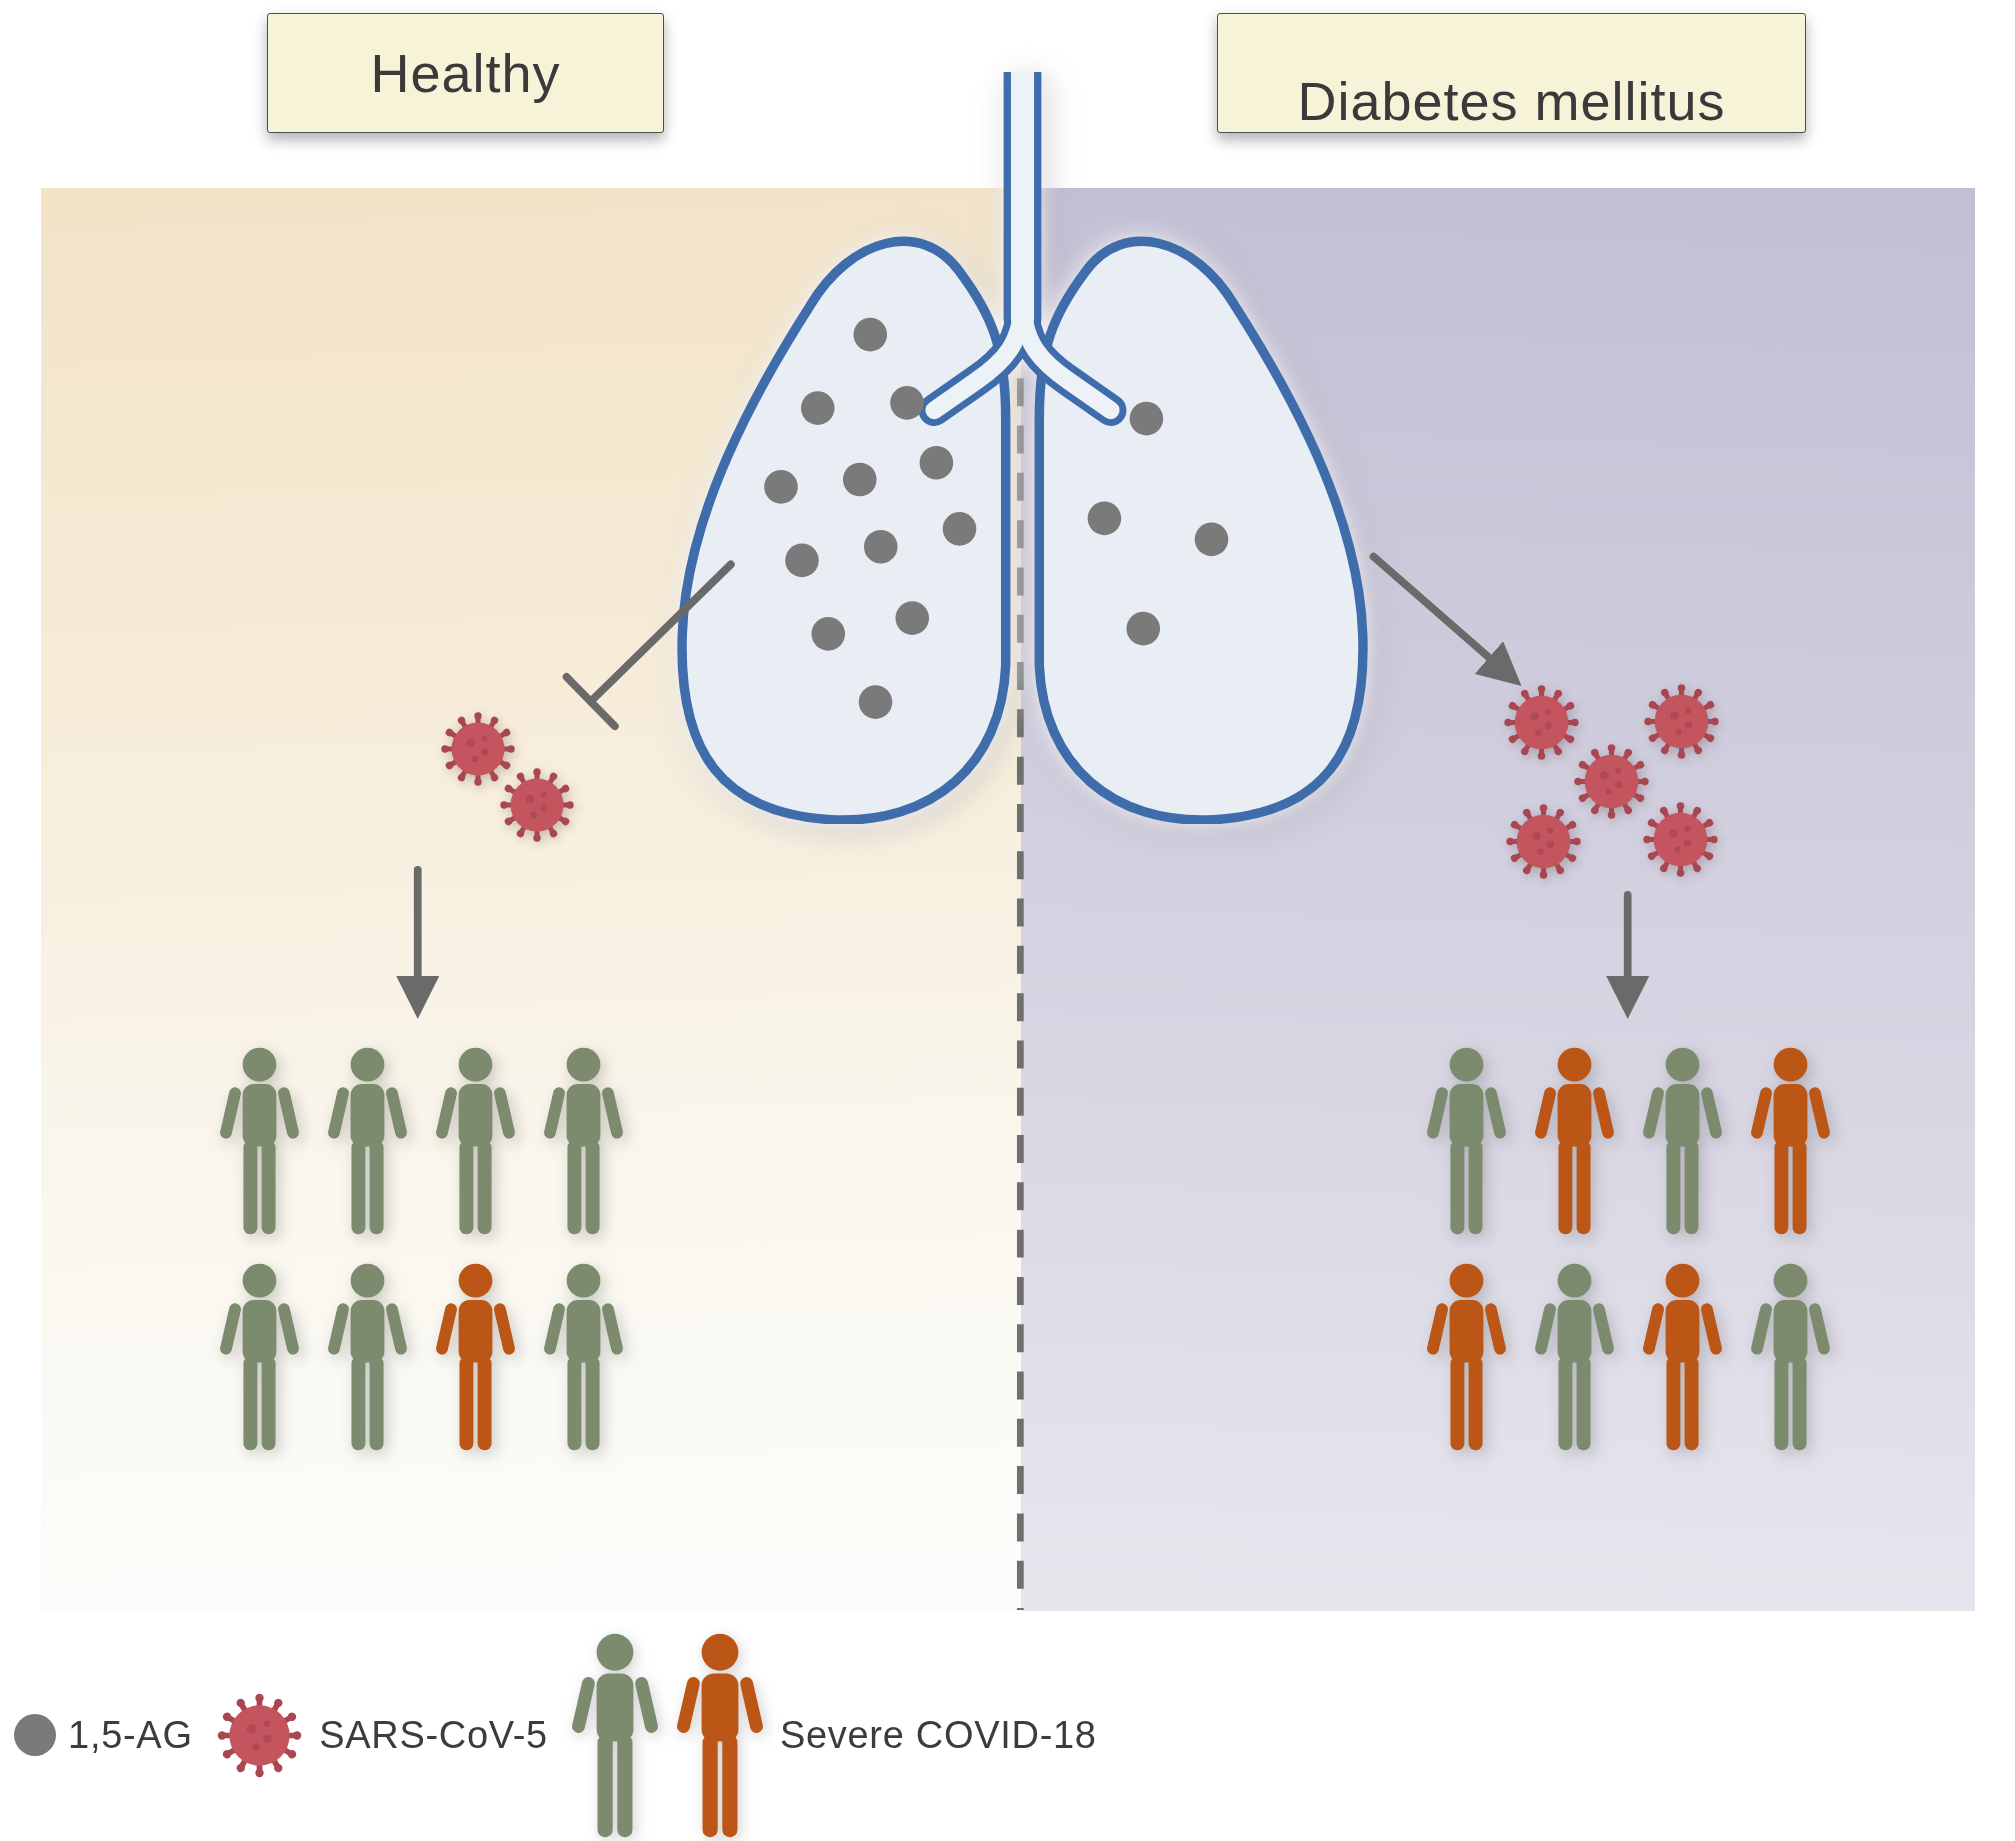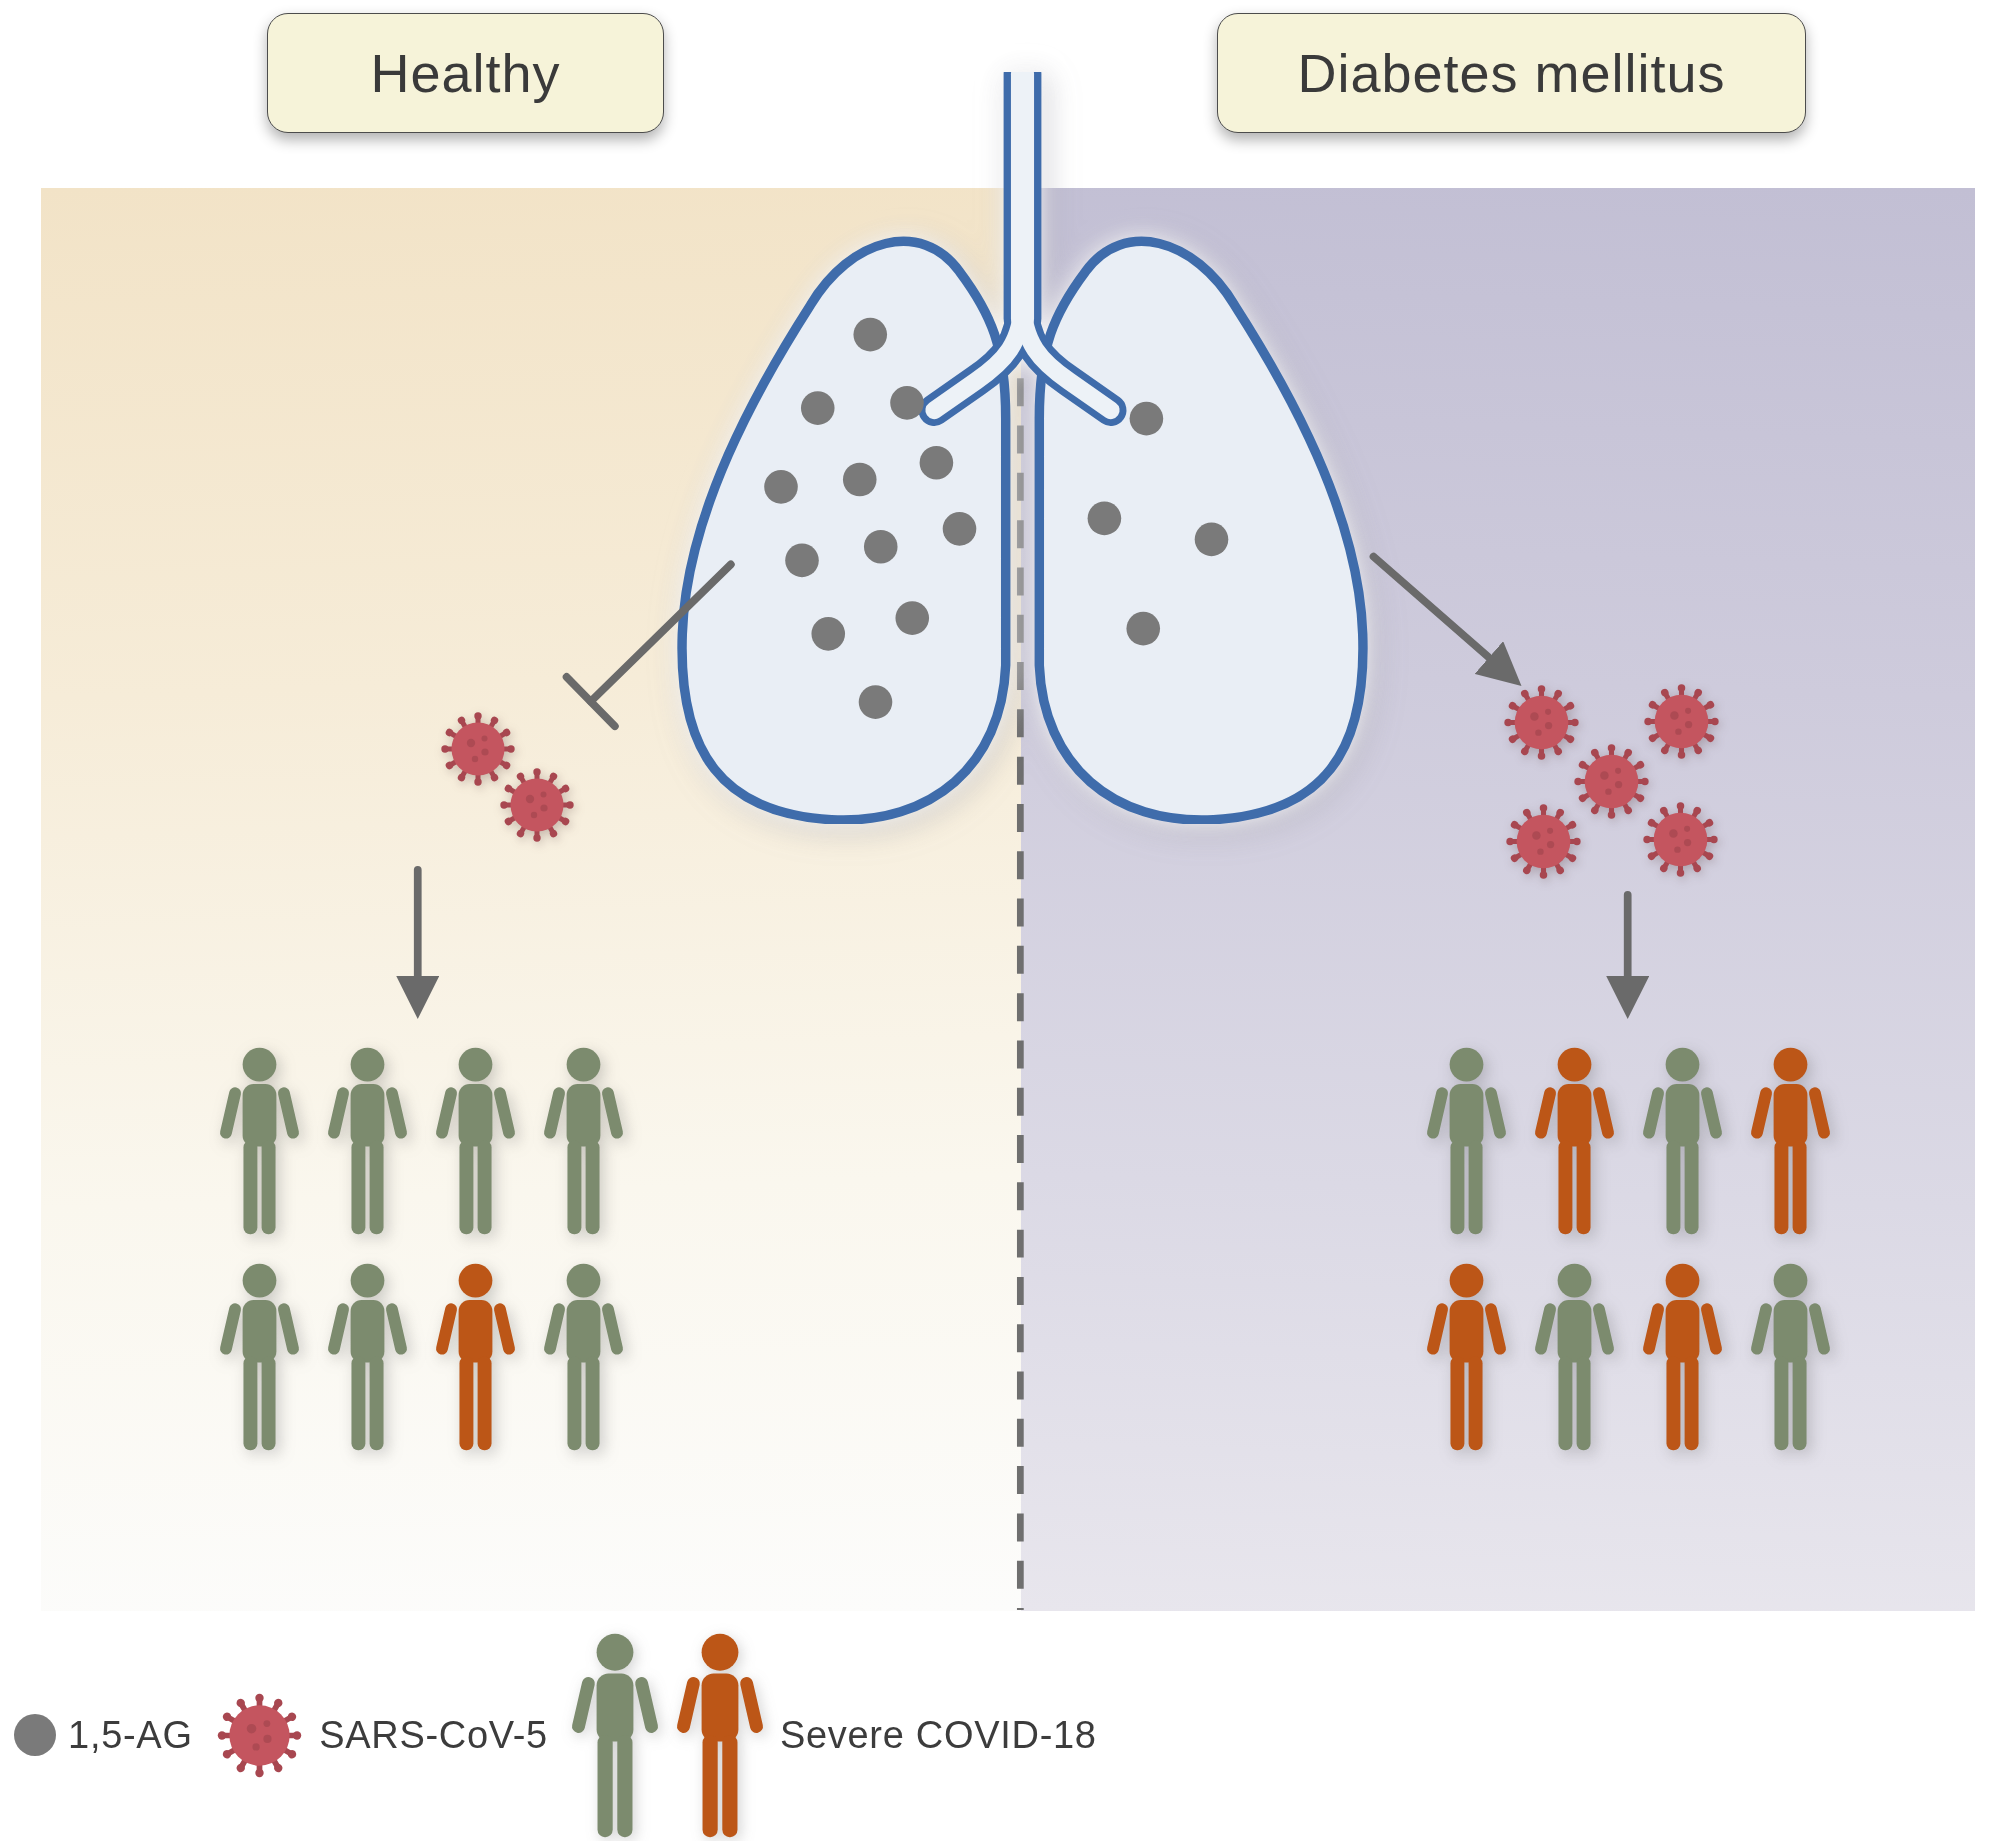--- a/index.html
+++ b/index.html
@@ -8,25 +8,25 @@
     --dot:#7a7a7a; --lung-stroke:#3f6cab; --lung-fill:#e9eef5;
     --arrow:#6a6a6a;
   }
   *{margin:0;padding:0;box-sizing:border-box;}
   html,body{width:2015px;height:1841px;background:#ffffff;
     font-family:"Liberation Sans", sans-serif;}
   .page{position:relative;width:2015px;height:1841px;overflow:hidden;background:#fff;}
 
   
   .title-box{position:absolute;display:flex;align-items:center;justify-content:center;
-    background:#f6f3d9;border:1.9px solid #4c4c4c;border-radius:21px;
+    background:#f6f3d9;border:1.9px solid #4c4c4c;border-radius:3px;
     font-size:54px;color:#3a3a3a;letter-spacing:1px;
     box-shadow:0 6.8px 13.5px rgba(0,0,0,.30);z-index:9;}
   .title-healthy{left:267px;top:12.6px;width:397px;height:120px;}
-  .title-diabetes{left:1217px;top:12.6px;width:589px;height:120px;}
+  .title-diabetes{left:1217px;top:12.6px;width:589px;height:120px;align-items:flex-end;}
 
   
   .panel-area{position:absolute;left:41px;top:188px;width:1933px;height:1423px;z-index:1;}
   .panel-left{position:absolute;left:0;top:0;width:980px;height:100%;
     background:linear-gradient(178deg,#f2e3c7 0%,#f6ecd8 35%,#faf7ee 70%,#fcfcfb 100%);}
   .panel-right{position:absolute;left:980px;top:0;width:954px;height:100%;
     background:linear-gradient(182deg,#c2bfd4 0%,#cecbdc 35%,#dbd9e5 70%,#e8e6ed 100%);}
 
   .divider{position:absolute;left:1016px;top:188px;width:8.7px;height:1423px;z-index:2;}
   .divider line{stroke:#6f6f6f;stroke-width:14;stroke-dasharray:58 40;}

